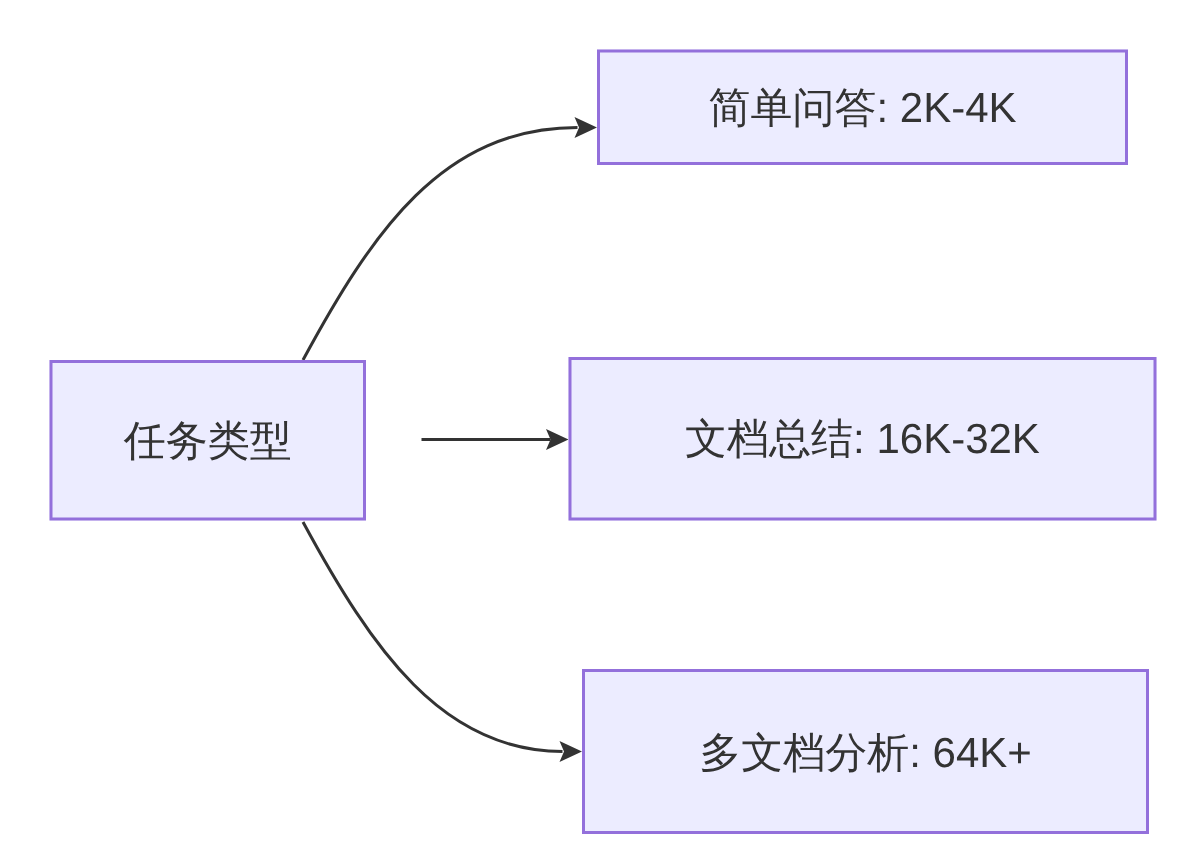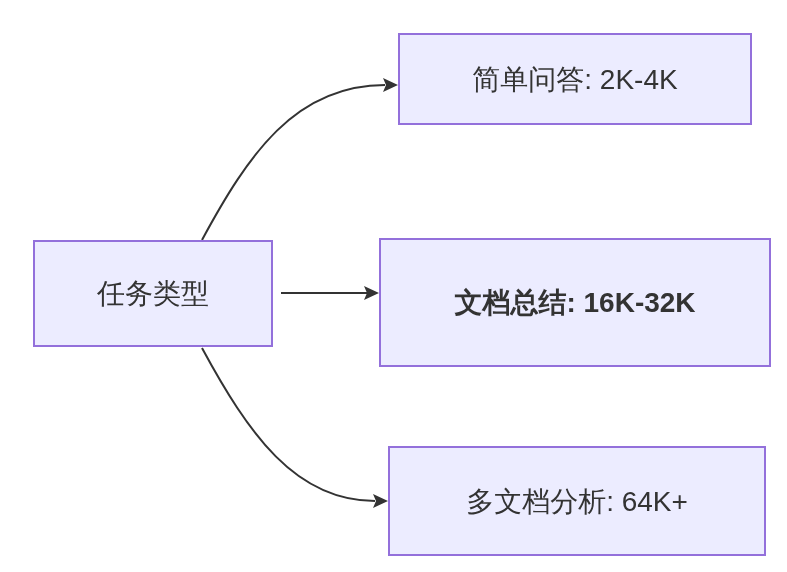--- a/index.html
+++ b/index.html
@@ -37,23 +37,23 @@
     align-items: center;
     justify-content: center;
     background: var(--node-fill, #ECECFF);
     border: 2px solid var(--node-border, #9370DB);
     color: var(--text, #333333);
     font-size: 28px;
     line-height: 1.25;
     text-align: center;
     white-space: nowrap;
   }
-  #node-root   { left: 33px;  top: 240px; width: 240px; height: 107px; }
-  #node-qa     { left: 398px; top: 33px;  width: 354px; height: 92px; }
-  #node-doc    { left: 379px; top: 238px; width: 392px; height: 129px; font-weight: bold; }
+  #node-root   { left: 33px;  top: 240px; width: 211px; height: 107px; }
+  #node-qa     { left: 398px; top: 33px;  width: 354px; height: 77px; }
+  #node-doc    { left: 379px; top: 238px; width: 392px; height: 109px; }
   #node-multi  { left: 388px; top: 446px; width: 378px; height: 110px; }
 </style>
 </head>
 <body>
 
 <div class="canvas">
 
   <svg class="edges" width="787" height="572" viewBox="0 0 787 572" xmlns="http://www.w3.org/2000/svg">
     <path class="edge-path" d="M202,240 C248,155 295,85 385,85" stroke="#333333"></path>
     <polygon points="398,85 383,78 386,85 383,92" fill="#333333"></polygon>

